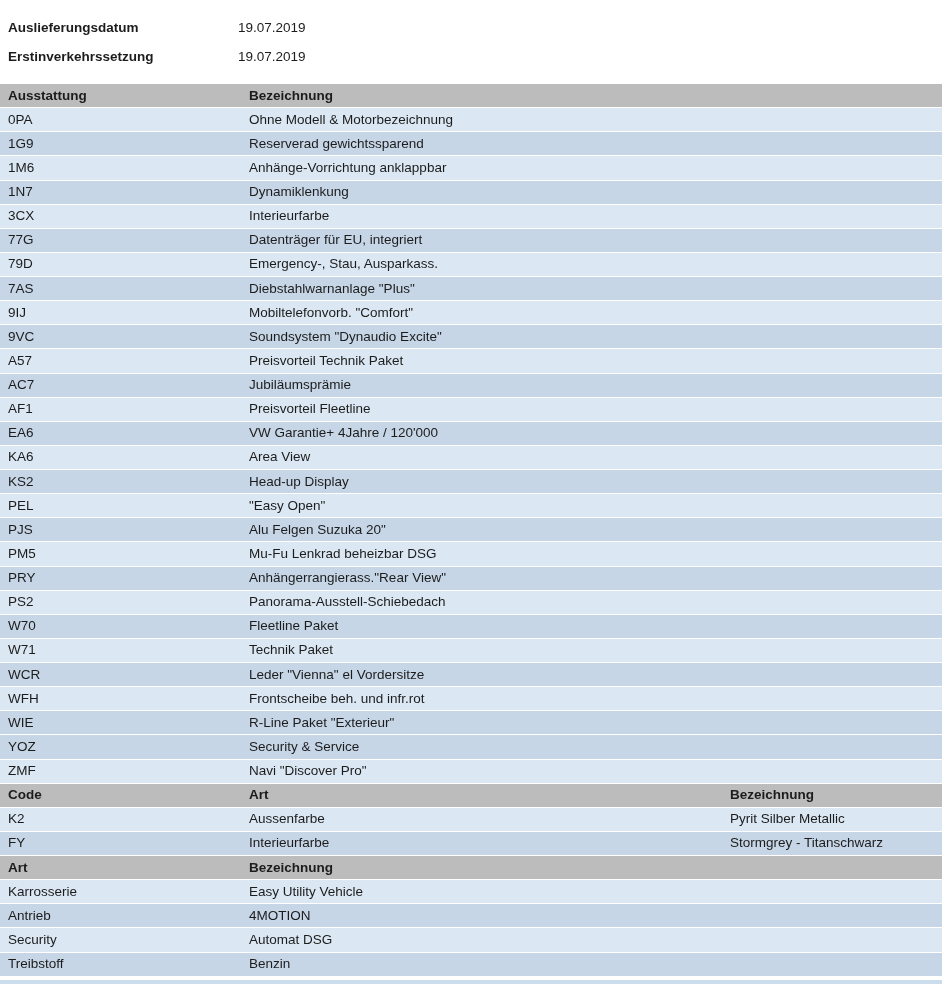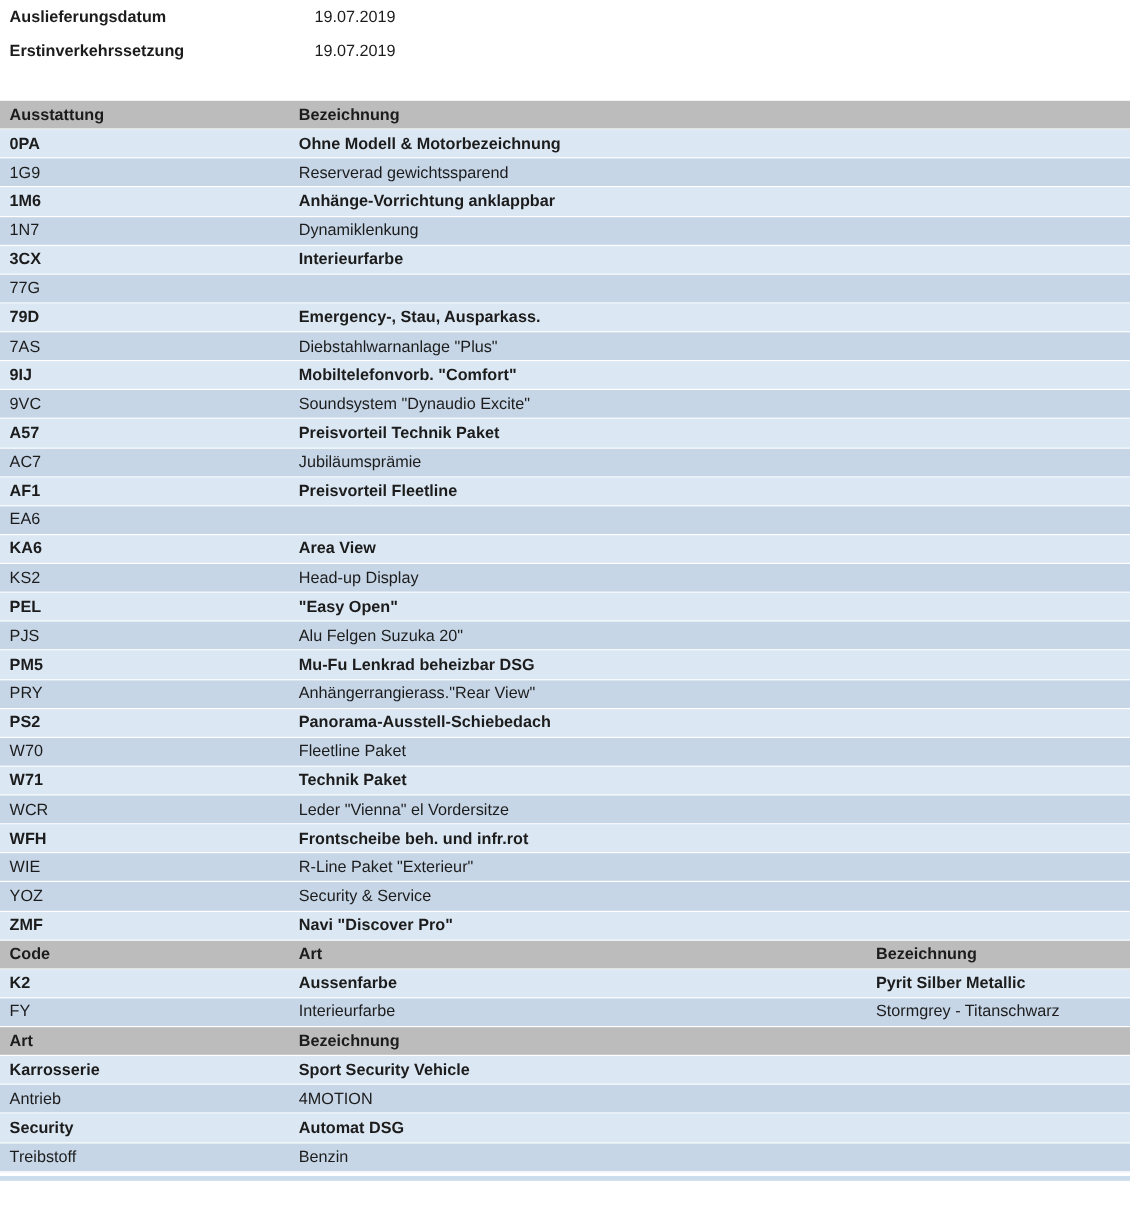--- a/index.html
+++ b/index.html
@@ -10,30 +10,30 @@
     --text:#1c1c1c;
   }
   html,body{margin:0;padding:0;}
   body{
     width:942px;height:1008px;position:relative;overflow:hidden;
     background:#ffffff;color:var(--text);
     font-family:"Liberation Sans","DejaVu Sans",sans-serif;
     font-size:13.5px;
   }
   .info{position:absolute;top:6px;left:8px;right:0;}
-  .info-row{height:29px;display:flex;align-items:flex-start;}
+  .info-row{height:29px;display:flex;align-items:flex-end;}
   .info-label{font-weight:bold;width:230px;flex:0 0 230px;}
-  .info-value{font-weight:normal;margin-left:24px;}
+  .info-value{font-weight:normal;}
   .tables{position:absolute;top:84px;left:0;width:942px;}
   .row{
     height:24.13px;box-sizing:border-box;position:relative;
     border-bottom:1px solid #ffffff;
   }
   .row.header{background:var(--header-bg);font-weight:bold;}
-  .row.light{background:var(--row-light);font-weight:bold;}
+  .row.light{background:var(--row-light);}
   .row.dark{background:var(--row-dark);}
   .cell{
     position:absolute;top:0;bottom:1px;display:flex;align-items:center;
     white-space:nowrap;
   }
   .c1{left:8px;}
   .c2{left:249px;}
   .c3{left:730px;}
   .bottom-gap{height:3px;background:#ffffff;}
   .bottom-sliver{height:4px;background:var(--sliver);}
@@ -87,20 +87,21 @@
   </div>
 
   <div class="row light">
     <span class="cell c1">3CX</span>
     <span class="cell c2">Interieurfarbe</span>
 
   </div>
 
   <div class="row dark">
     <span class="cell c1">77G</span>
+    <span class="cell c2">Datenträger für EU, integriert</span>
 
   </div>
 
   <div class="row light">
     <span class="cell c1">79D</span>
     <span class="cell c2">Emergency-, Stau, Ausparkass.</span>
 
   </div>
 
   <div class="row dark">
@@ -134,20 +135,21 @@
   </div>
 
   <div class="row light">
     <span class="cell c1">AF1</span>
     <span class="cell c2">Preisvorteil Fleetline</span>
 
   </div>
 
   <div class="row dark">
     <span class="cell c1">EA6</span>
+    <span class="cell c2">VW Garantie+ 4Jahre / 120'000</span>
 
   </div>
 
   <div class="row light">
     <span class="cell c1">KA6</span>
     <span class="cell c2">Area View</span>
 
   </div>
 
   <div class="row dark">
@@ -249,21 +251,21 @@
   </div>
 </div>
 
     <div class="row header">
       <span class="cell c1">Art</span>
       <span class="cell c2">Bezeichnung</span>
     </div>
     <div id="spec-rows">
   <div class="row light">
     <span class="cell c1">Karrosserie</span>
-    <span class="cell c2">Sport Security Vehicle</span>
+    <span class="cell c2">Easy Utility Vehicle</span>
 
   </div>
 
   <div class="row dark">
     <span class="cell c1">Antrieb</span>
     <span class="cell c2">4MOTION</span>
 
   </div>
 
   <div class="row light">

